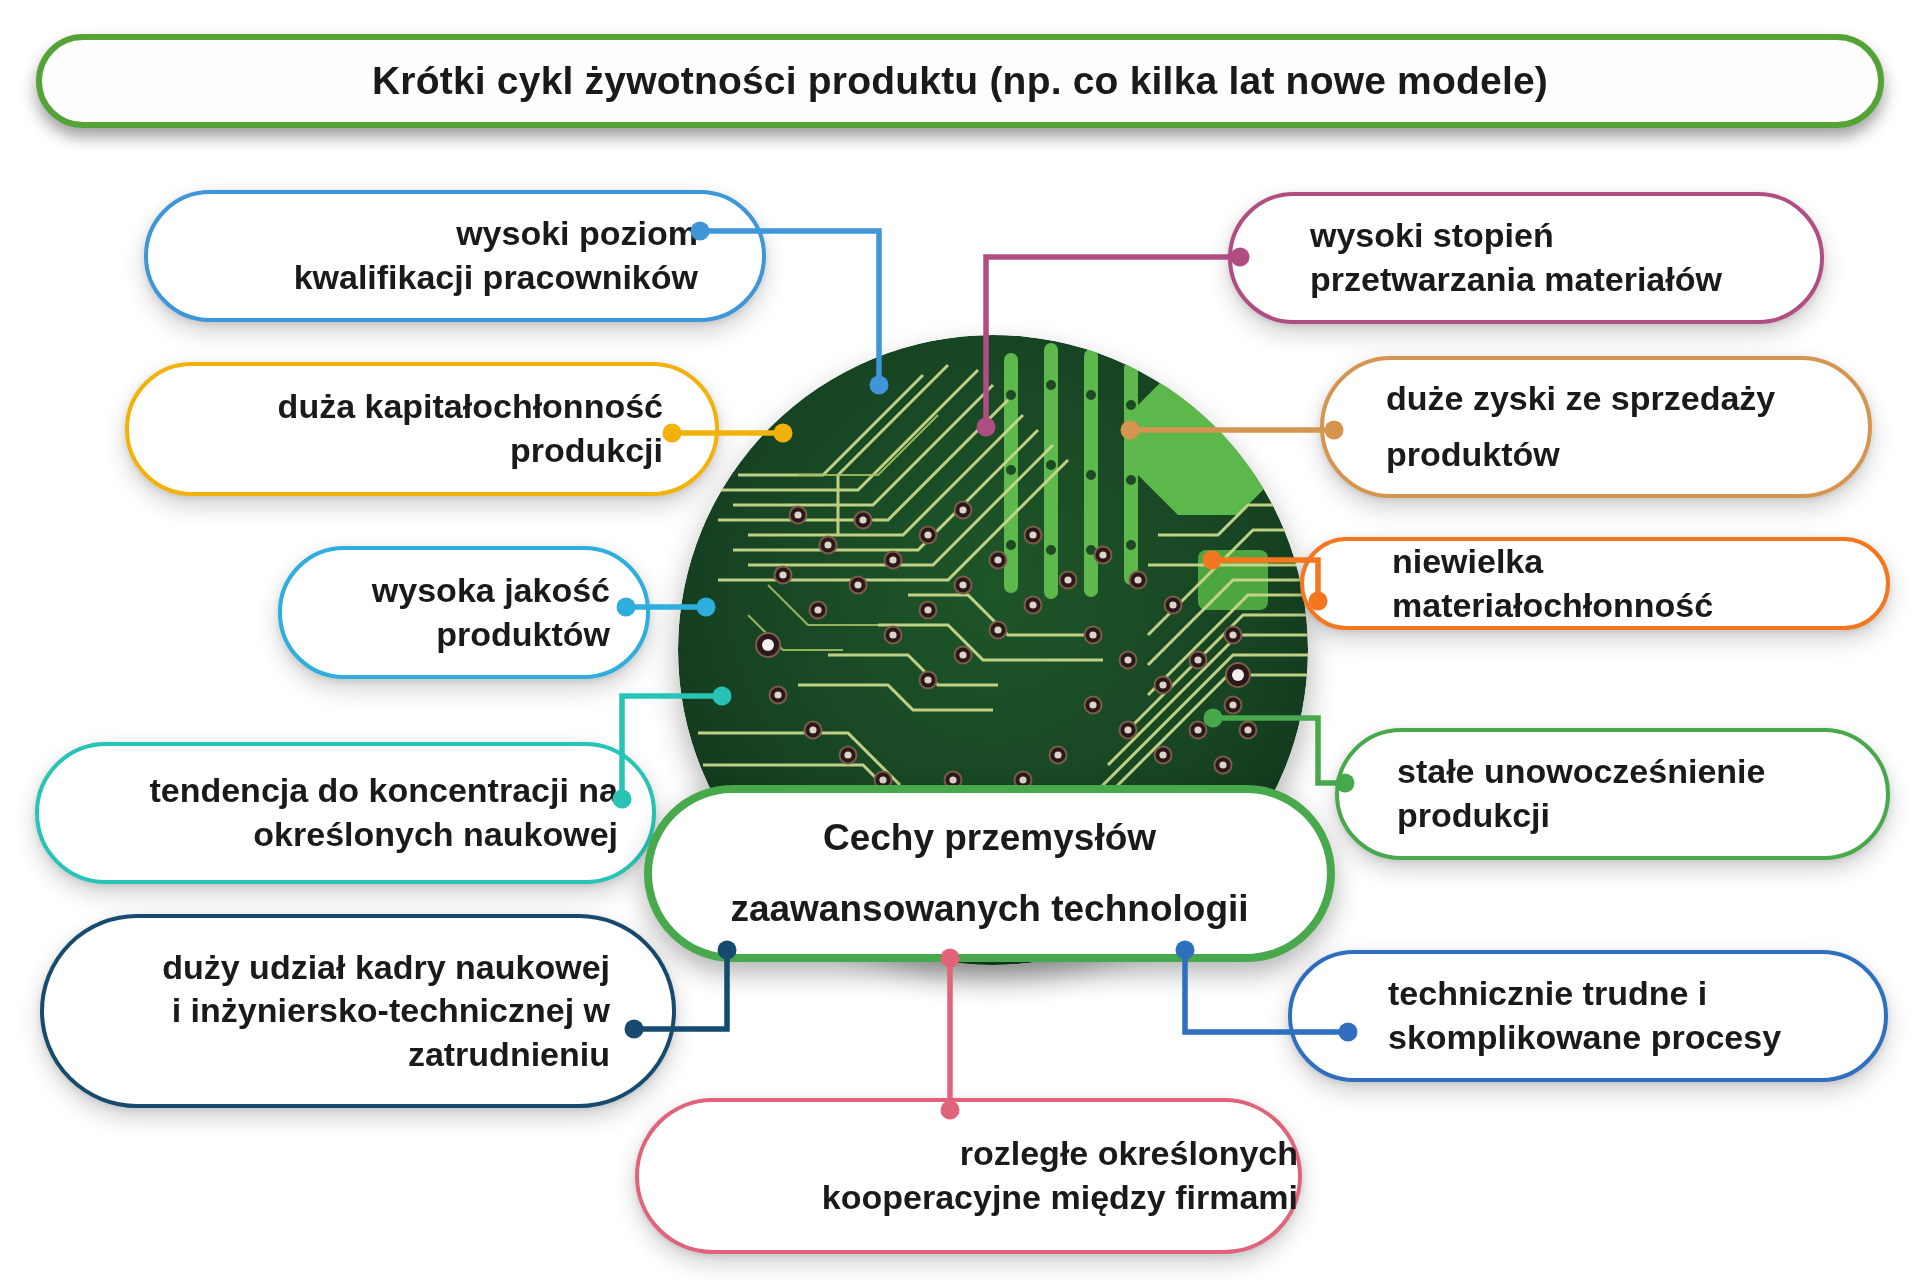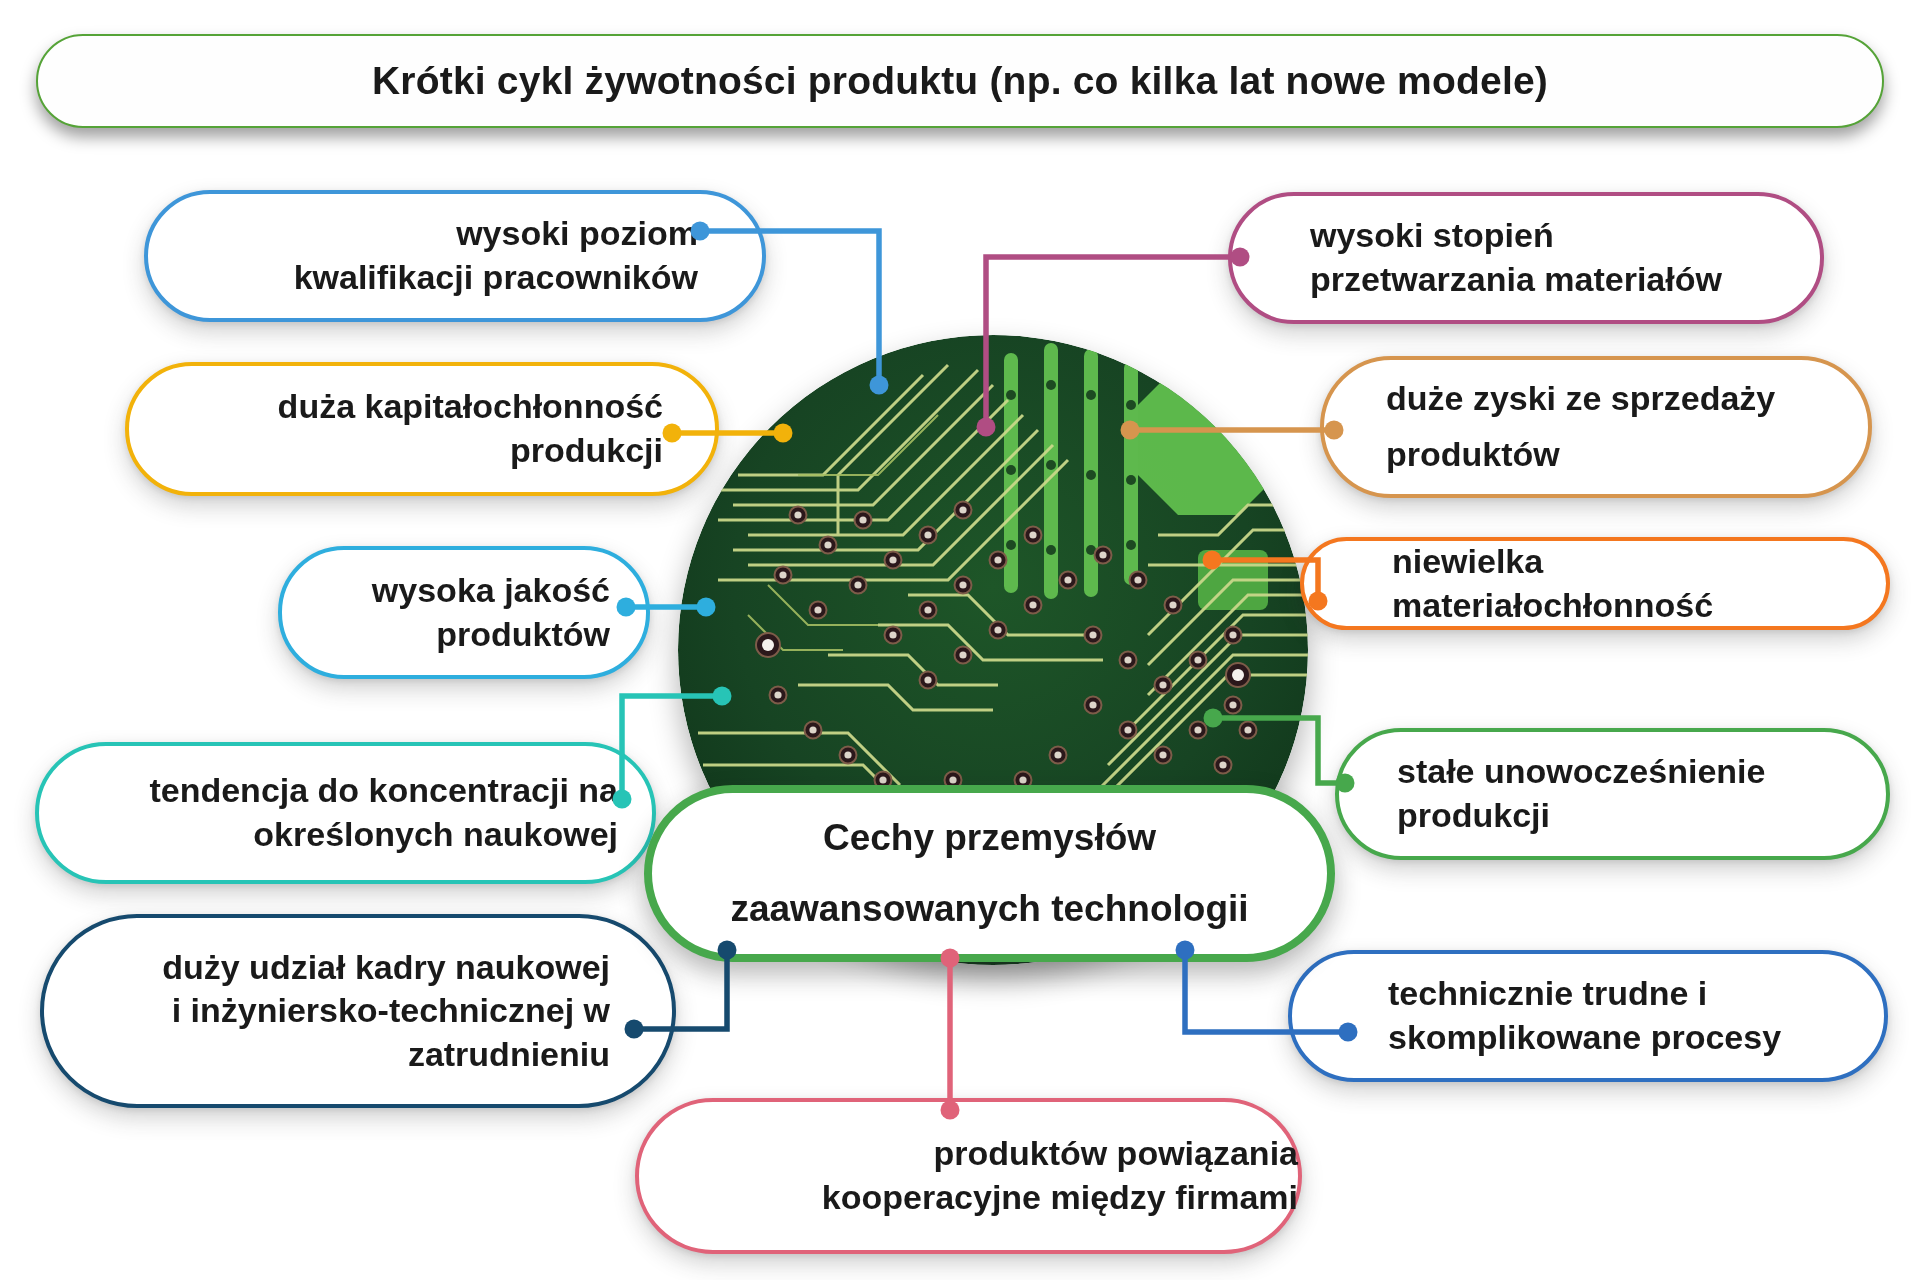--- a/index.html
+++ b/index.html
@@ -4,21 +4,21 @@
 <style>
   html,body{margin:0;padding:0;}
   body{
     width:1920px;height:1280px;position:relative;overflow:hidden;
     background:#ffffff;
     font-family:"Liberation Sans","DejaVu Sans",sans-serif;
     color:#1a1a1a;
   }
   .banner{
     position:absolute;left:36px;top:34px;width:1848px;height:94px;
-    background:#fefefe;border:2px solid #fca5a5;border-radius:50px;
+    background:#fefefe;border:6px solid #fca5a5;border-radius:50px;
     box-shadow:0 9px 16px rgba(0,0,0,.38);
     display:flex;align-items:center;justify-content:center;
     font-size:39px;font-weight:700;letter-spacing:.2px;
     box-sizing:border-box;z-index:2;
   }
   .bubble{
     position:absolute;background:#ffffff;border:4px solid #a21caf;
     box-sizing:border-box;
     display:flex;flex-direction:column;justify-content:center;
     font-size:34px;font-weight:700;line-height:1.28;
@@ -305,21 +305,21 @@
   <div class="ln">stałe unowocześnienie</div>
   <div class="ln">produkcji</div>
 </div>
 
 <div class="bubble al-l" id="b-processes" style="border-color: rgb(46, 111, 192);">
   <div class="ln">technicznie trudne i</div>
   <div class="ln">skomplikowane procesy</div>
 </div>
 
 <div class="bubble al-c" id="b-cooperation" style="border-color: rgb(224, 99, 121);">
-  <div class="ln">produktów powiązania</div>
+  <div class="ln">rozległe określonych</div>
   <div class="ln">kooperacyjne między firmami</div>
 </div>
 
 <svg class="conn-layer">
   <g fill="none" stroke-width="5.5">
     <polyline points="700,231 879,231 879,385" stroke="#3e96d9"></polyline>
     <polyline points="672,433 783,433" stroke="#f2b20a"></polyline>
     <polyline points="626,607 706,607" stroke="#2eaede"></polyline>
     <polyline points="622,799 622,696 722,696" stroke="#27c4b6"></polyline>
     <polyline points="634,1029 727,1029 727,950" stroke="#164a6e"></polyline>

